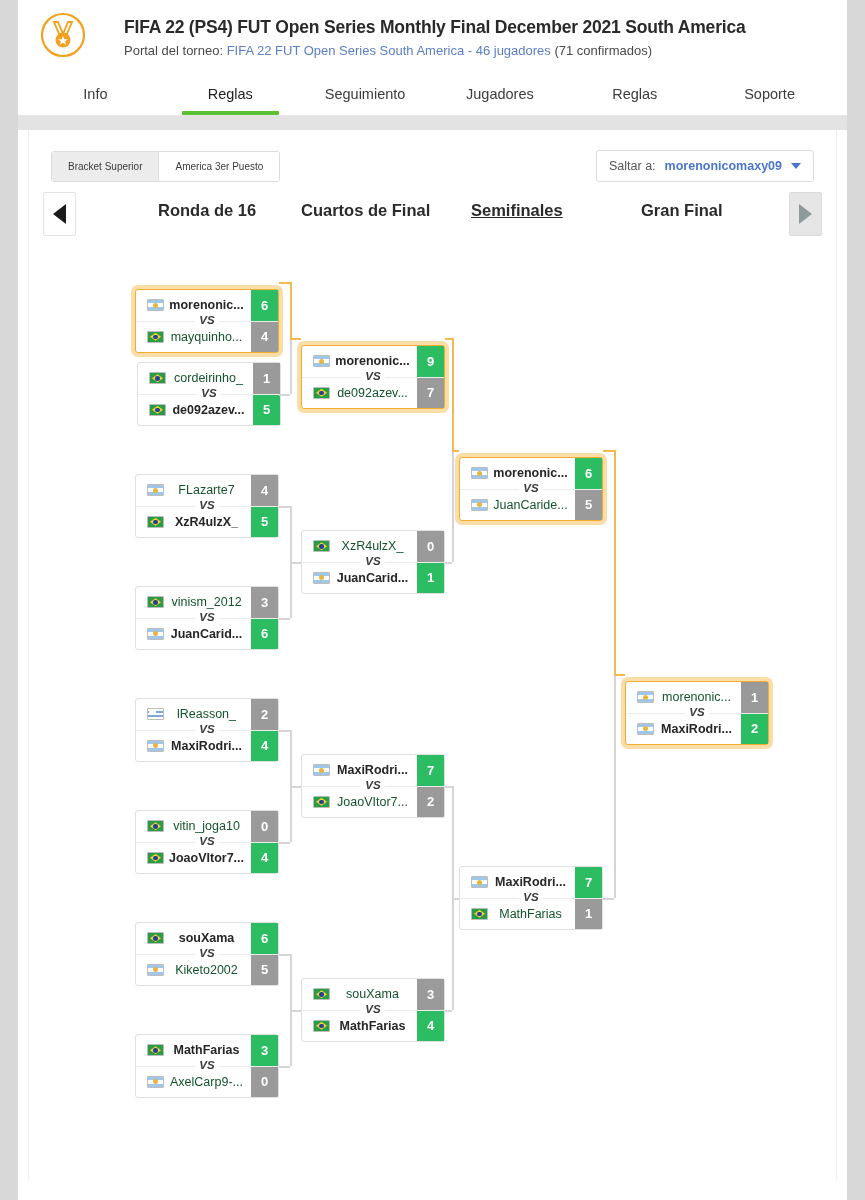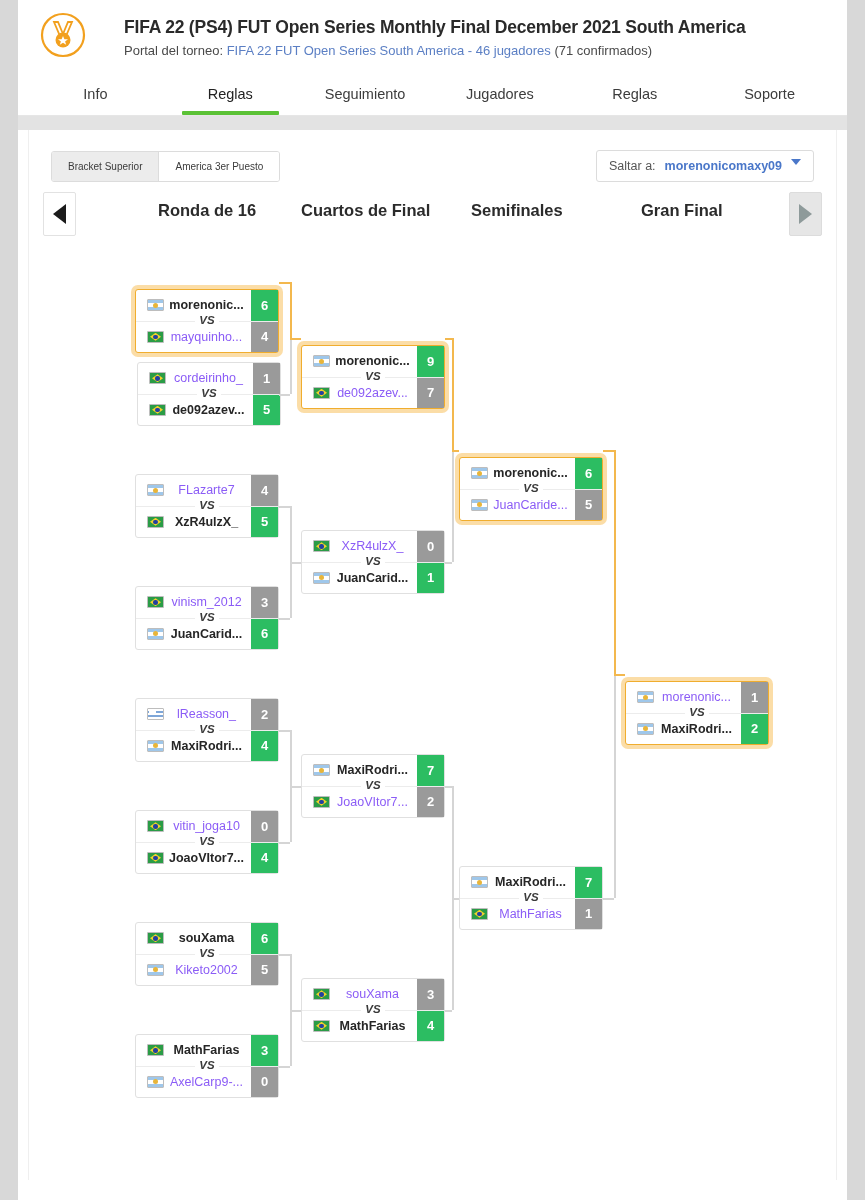--- a/index.html
+++ b/index.html
@@ -53,21 +53,21 @@
              padding:20px 22px 0 22px; }
   .segmented { display:flex; border:1px solid #dcdcdc; border-radius:3px; overflow:hidden; }
   .seg {
     font-size:10px; color:#3b3b3b; padding:9px 16px; background:#fff; cursor:pointer;
     white-space:nowrap;
   }
   .seg.active { background:#ececec; }
   .seg + .seg { border-left:1px solid #dcdcdc; }
 
   .jump {
-    display:flex; align-items:flex-start; gap:9px;
+    display:flex; align-items:center; gap:9px;
     border:1px solid #dcdcdc; border-radius:3px; padding:8px 12px; background:#fff;
     font-size:12.5px; cursor:pointer;
   }
   .jump-label { color:#555; }
   .jump-value { color:#4a77c9; font-weight:bold; }
   .caret { width:0;height:0;border-left:5px solid transparent;border-right:5px solid transparent;
            border-top:6px solid #4a77c9; }
 
   .roundbar { display:flex; align-items:center; padding:10px 14px 0 14px; position:relative; }
   .arrowbtn {
@@ -106,21 +106,21 @@
   .flag.br { background:#2a9c46; }
   .flag.br::before { content:""; position:absolute; left:50%; top:50%; width:11px;height:8px;
       margin:-4px 0 0 -5.5px; background:#f2d12c; transform:rotate(0deg);
       clip-path:polygon(50% 0,100% 50%,50% 100%,0 50%); }
   .flag.br::after { content:""; position:absolute; left:50%; top:50%; width:4.5px;height:4.5px;
       margin:-2.2px 0 0 -2.2px; background:#2340a0; border-radius:50%; }
   .flag.uy { background:linear-gradient(#ffffff 0 20%, #7ea6d8 20% 40%, #ffffff 40% 60%, #7ea6d8 60% 80%, #ffffff 80% 100%); }
   .flag.uy::after { content:""; position:absolute; left:1px; top:0px; width:7px;height:6px;
       background:#fff; }
   .pname {
-    flex:1; font-size:12.5px; color:#8b5cf6; text-align:center; padding:0 4px 0 2px;
+    flex:1; font-size:12.5px; color:#14532d; text-align:center; padding:0 4px 0 2px;
     white-space:nowrap; overflow:hidden; text-overflow:ellipsis;
   }
   .pname.win { font-weight:bold; color:#262626; }
   .score {
     width:27px; align-self:stretch; display:flex; align-items:center; justify-content:center;
     color:#fff; font-size:13px; font-weight:bold;
   }
   .score.w { background:#2cbd62; }
   .score.l { background:#9a9a9a; }
   .vs {
@@ -183,21 +183,21 @@
       </div>
     </div>
 
     <div class="roundbar">
       <div class="arrowbtn">
         <span class="tri-l"></span>
       </div>
       <div class="round-heads" id="rounds">
           <div class="round-head" style="left: 82px;">Ronda de 16</div>
           <div class="round-head" style="left: 225px;">Cuartos de Final</div>
-          <div class="round-head" style="left: 395px;">Semifinales</div>
+          <div class="round-head" style="left: 395px; text-decoration: underline;">Semifinales</div>
           <div class="round-head" style="left: 565px;">Gran Final</div>
         </div>
       <div class="arrowbtn disabled">
         <span class="tri-r"></span>
       </div>
     </div>
 
     <div class="bracket" id="bracket">
         <div class="match hl" style="left: 106px; top: 10px;">
           <div class="mrow">

